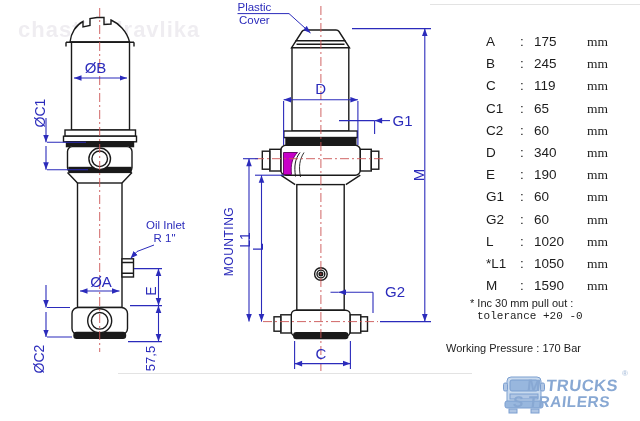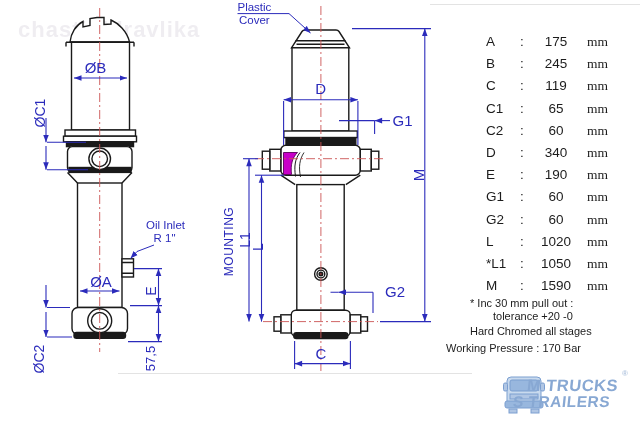--- a/index.html
+++ b/index.html
@@ -9,24 +9,24 @@
   #wm{position:absolute;left:18px;top:17px;font-size:22px;font-weight:bold;
       color:rgba(95,75,115,0.10);letter-spacing:1px;}
   
   #dwg{position:absolute;left:0;top:0;}
   .lbl{fill:#2b2bbb;font-family:"Liberation Sans", sans-serif;}
   .f15{font-size:15px;} .f14{font-size:14px;} .f13{font-size:13px;}
   .f12{font-size:12px;letter-spacing:.5px;} .f11{font-size:11.5px;}
   
   #spec{position:absolute;left:486px;top:31px;font-size:13.5px;color:#1c1c1c;}
   .srow{display:flex;height:22.2px;line-height:22.2px;align-items:center;}
-  .sp{width:34px;} .sc{width:14px;} .sv{width:44px;text-align:center;} .su{margin-left:9px;font-family:Liberation Serif, serif;}
+  .sp{width:34px;} .sc{width:14px;} .sv{width:44px;text-align:left;} .su{margin-left:9px;font-family:Liberation Serif, serif;}
   
   .note{position:absolute;font-size:11px;color:#1c1c1c;white-space:nowrap;}
-  #n1{left:470px;top:297px;} #n2{left:493px;top:310px;} #n3{left:470px;top:325px;}
+  #n1{left:470px;top:297px;} #n2{left:477px;top:310px;font-family:Liberation Mono, monospace;} #n3{left:470px;top:325px;}
   #n4{left:446px;top:342px;} #n5{left:470px;top:358px;}
   
   .faint{position:absolute;height:1px;background:#e3e3e3;}
   #fl1{left:430px;top:4px;width:210px;} #fl2{left:118px;top:373px;width:354px;}
   
   #logo{position:absolute;left:503px;top:368px;width:137px;height:53px;opacity:.8;}
   #logo .ltxt{position:absolute;color:#6b93c9;font-weight:bold;transform:skewX(-6deg);
               white-space:nowrap;}
   #lg1{left:24px;top:8px;font-size:16.5px;letter-spacing:.5px;}
   #lg2{left:10px;top:25px;font-size:15.5px;letter-spacing:.5px;}
@@ -257,21 +257,20 @@
     <div class="srow">
       <span class="sp">M</span>
         <span class="sc">:</span>
         <span class="sv">1590</span>
         <span class="su">mm</span>
     </div>
   </div>
 
   <div id="n1" class="note">* Inc 30 mm pull out :</div>
   <div id="n2" class="note">tolerance +20 -0</div>
-  <div id="n3" class="note">Hard Chromed all stages</div>
   <div id="n4" class="note">Working Pressure : 170 Bar</div>
 
   <div id="logo">
     <svg id="ltruck" width="42" height="40" viewBox="0 0 42 40">
       <g fill="#7fa6d6" stroke="#5b87c5" stroke-width="1">
         <rect x="4" y="2" width="34" height="30" rx="4" fill="#bcd2ea"></rect>
         <rect x="7" y="5" width="28" height="11" rx="2" fill="#7fa6d6"></rect>
         <rect x="7" y="19" width="28" height="5" fill="#9db9de"></rect>
         <rect x="2" y="26" width="38" height="7" rx="2" fill="#7fa6d6"></rect>
         <rect x="0.5" y="8" width="4" height="8" rx="1.5" fill="#9db9de"></rect>

